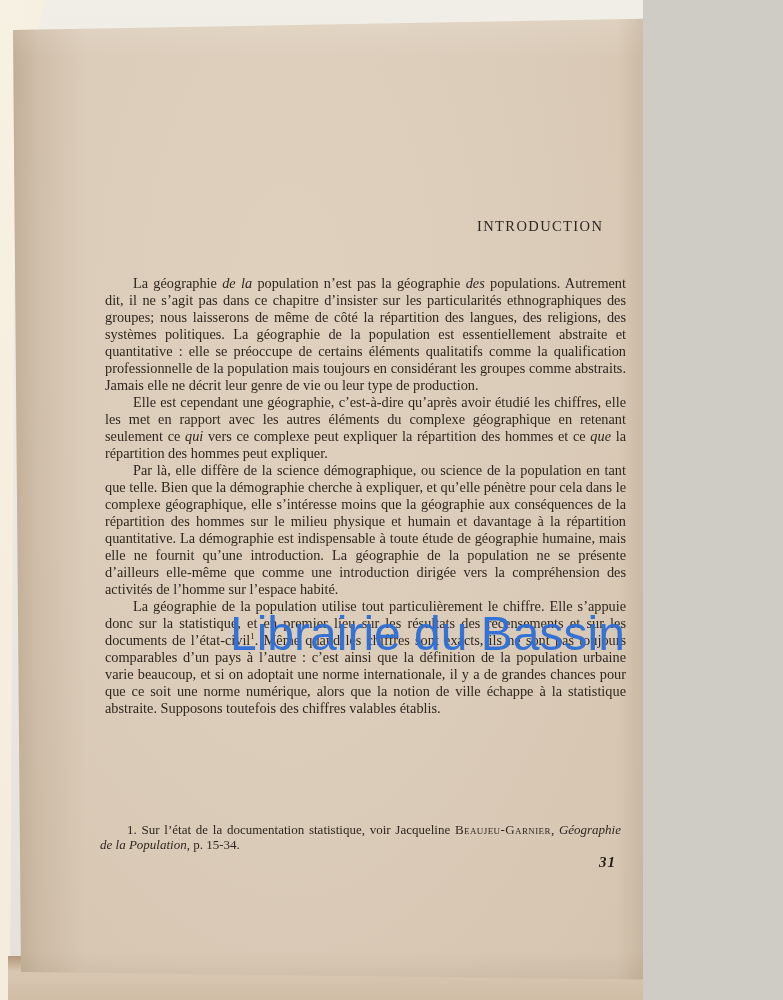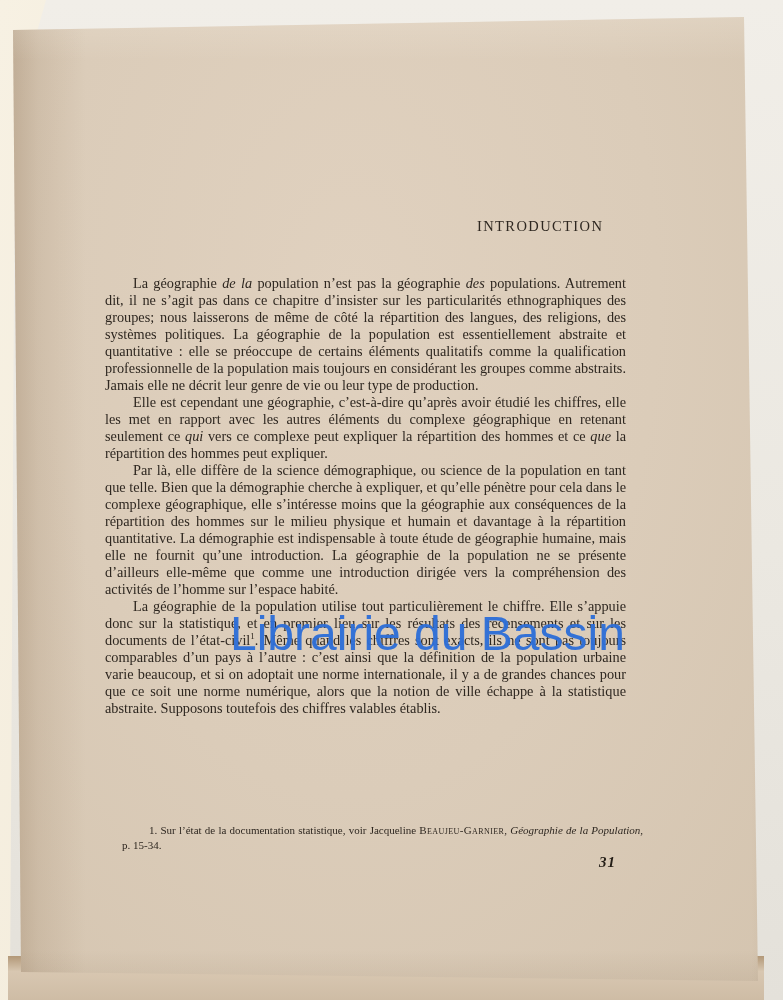--- a/index.html
+++ b/index.html
@@ -1,17 +1,17 @@
 <!DOCTYPE html>
 <html lang="fr"><head>
 <meta charset="utf-8">
 <style>
   html,body{margin:0;padding:0;background:#cfccc6;}
   .photo{
-    position:relative;width:783px;height:1000px;overflow:hidden;
+    position:relative;width:643px;height:1000px;overflow:hidden;
     background:linear-gradient(180deg,#f1eee8 0%,#ebe8e1 55%,#e4e1da 100%);
     font-family:"Liberation Serif","DejaVu Serif",serif;
   }
   
   .cover-edge{
     position:absolute;inset:0;
     clip-path:polygon(0 0,46px 0,15px 110px,10px 1000px,0 1000px);
     background:linear-gradient(100deg,#f7f1e3 0%,#efe6d3 60%,#e6dcc6 100%);
   }
   
@@ -47,22 +47,22 @@
   .body-text p{margin:0;text-indent:28px;}
   .it{font-style:italic;}
   .sc{font-variant:small-caps;letter-spacing:.4px;}
   .sup{font-size:9px;vertical-align:super;line-height:0;}
   .section-heading{
     font-family:"Liberation Sans","DejaVu Sans",sans-serif;
     font-weight:bold;font-size:11.8px;letter-spacing:1.6px;word-spacing:5px;
     margin:14px 0 6px 0;color:#201a13;
   }
   .footnote{
-    position:absolute;left:122px;top:823px;width:521px;
-    font-size:11px;line-height:14.6px;text-align:justify;
+    position:absolute;left:100px;top:823px;width:521px;
+    font-size:13px;line-height:14.6px;text-align:justify;
     text-indent:27px;color:#2e2720;
   }
   .page-number{
     position:absolute;left:599px;top:854px;
     font-weight:bold;font-size:15px;letter-spacing:1px;color:#241e17;font-style:italic;
   }
   .watermark{
     position:absolute;left:230px;top:606px;
     font-family:"Liberation Sans","DejaVu Sans",sans-serif;
     font-size:48px;font-weight:400;color:#2e6fd8;opacity:.96;

